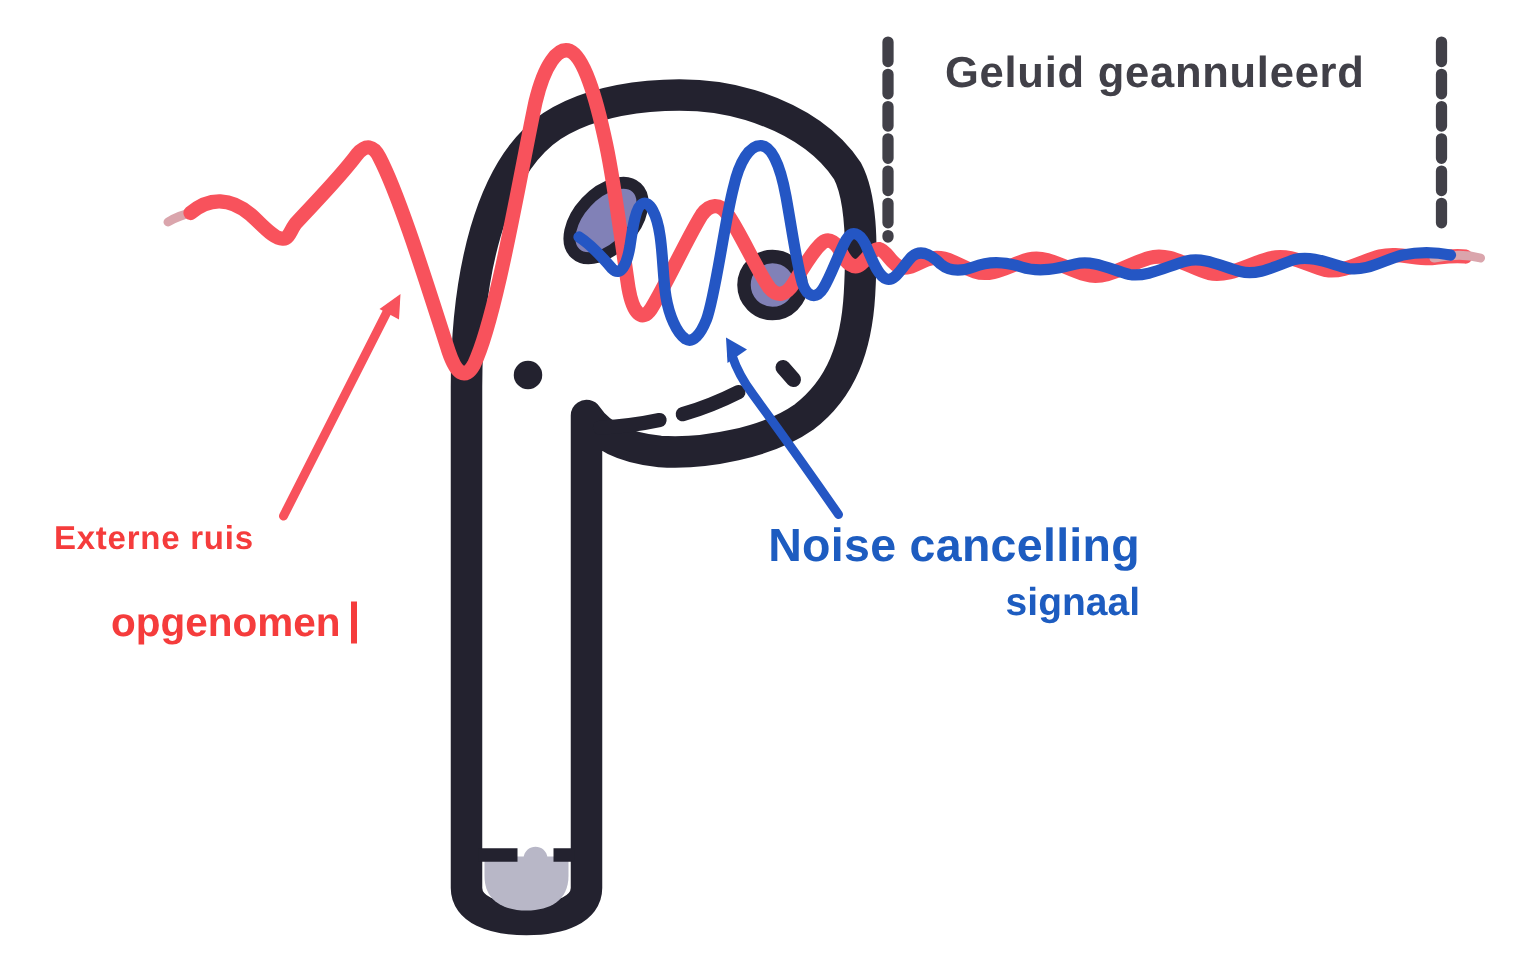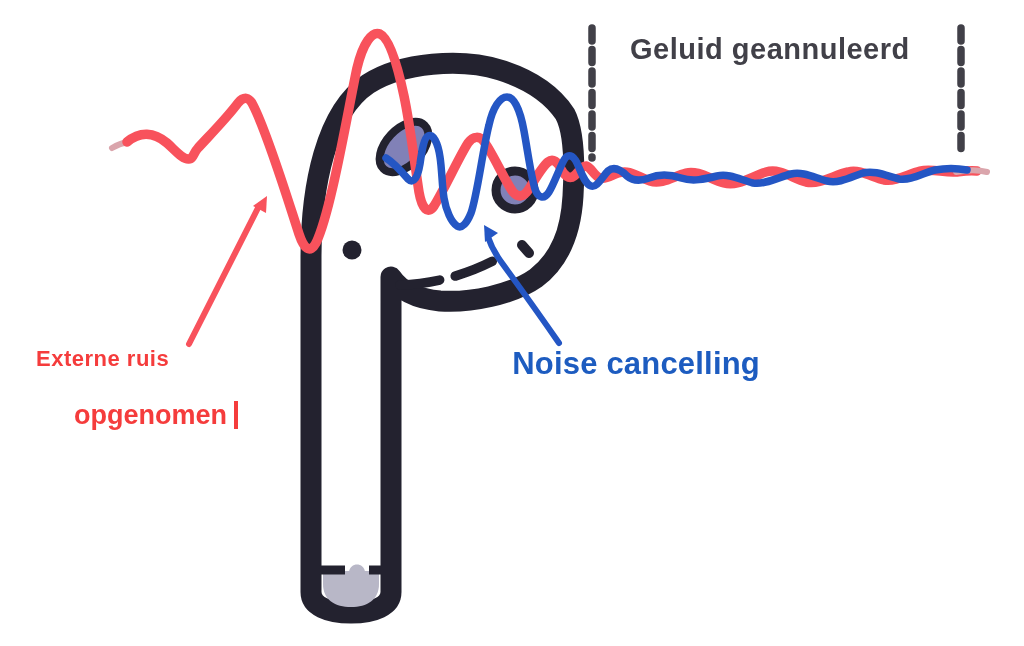--- a/index.html
+++ b/index.html
@@ -164,15 +164,16 @@
   <div class="label label-cancelled">Geluid geannuleerd</div>
 
   <div class="label label-ext1">Externe ruis</div>
 
   <div class="label label-ext2">
     <span>opgenomen</span><span class="cursor-bar"></span>
   </div>
 
   <div class="anc-block">
     <div class="anc-line1">Noise cancelling</div>
+    <div class="anc-line2">signaal</div>
   </div>
 
 </div>
 
 </body></html>

